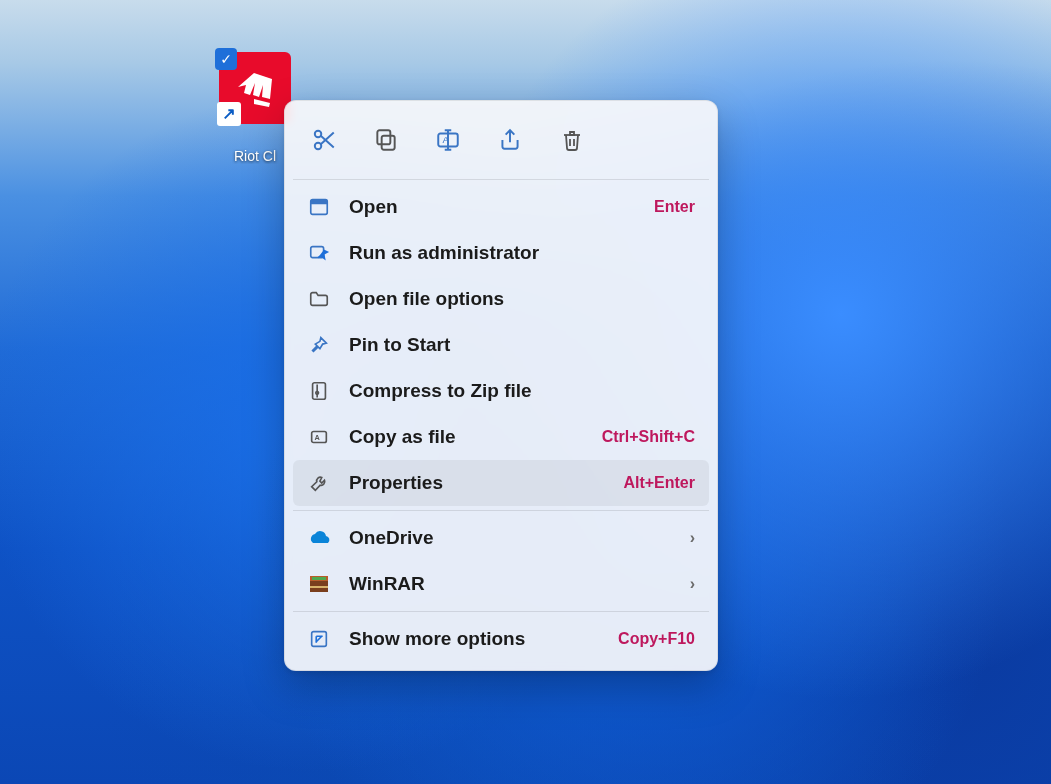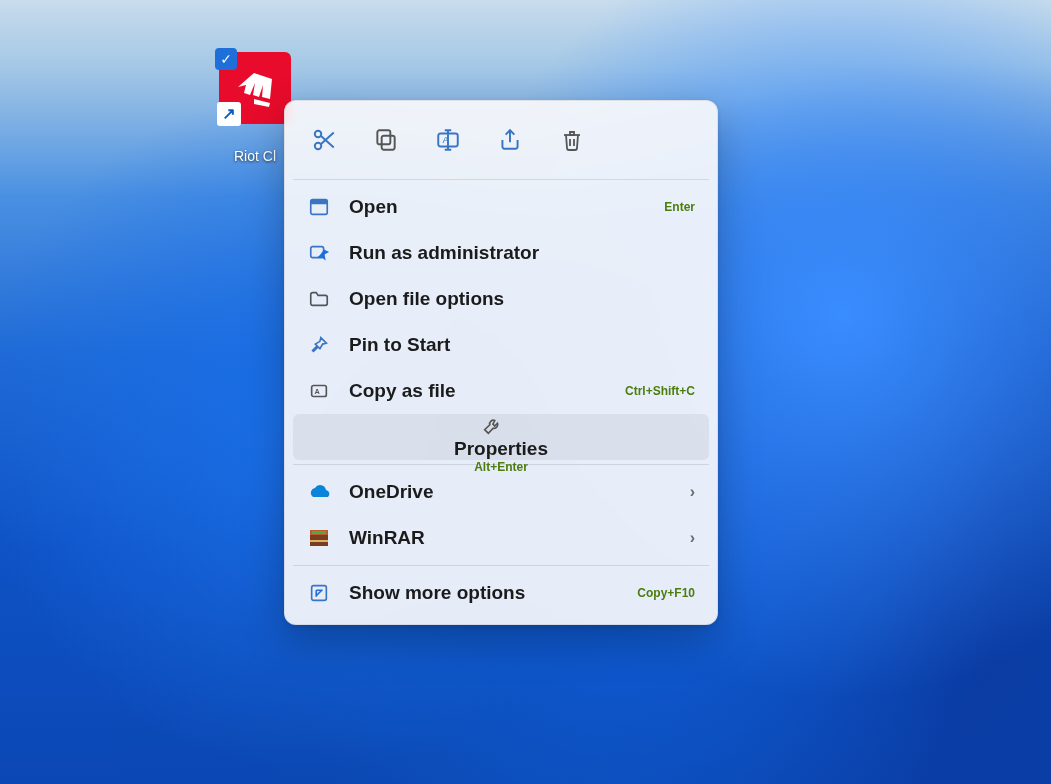--- a/index.html
+++ b/index.html
@@ -123,36 +123,35 @@
     align-items: center;
     height: 46px;
     padding: 0 14px;
     border-radius: 6px;
     color: #1b1b1b;
     font-size: 19px;
     font-weight: bold;
   }
   .menu-item.hover {
     background: rgba(0,0,0,0.055);
-    flex-direction: column;
   }
   .mi-icon {
     width: 24px;
     height: 24px;
     margin-right: 18px;
     display: flex;
     align-items: center;
     justify-content: center;
     color: #3a75c4;
     flex-shrink: 0;
   }
   .mi-label { flex: 1; }
   .mi-short {
-    color: #4d7c0f;
-    font-size: 12px;
+    color: #be185d;
+    font-size: 16px;
   }
   .mi-chev {
     color: #6a6a6a;
     font-size: 16px;
   }
 
   
   svg { display: block; }
 </style>
 </head>
@@ -250,20 +249,30 @@
     <div class="menu-item">
       <span class="mi-icon">
         <svg width="22" height="22" viewBox="0 0 24 24" fill="none" stroke="currentColor" stroke-width="1.8">
             <path d="M14 4l6 6-4 1-3 5-2-2-5 5-1-1 5-5-2-2 5-3z"></path>
           </svg>
       </span>
       <span class="mi-label">Pin to Start</span>
     </div>
 
 
+    <div class="menu-item">
+      <span class="mi-icon" style="color:#555">
+        <svg width="22" height="22" viewBox="0 0 24 24" fill="none" stroke="currentColor" stroke-width="1.8">
+            <rect x="5" y="3" width="14" height="18" rx="2"></rect>
+            <line x1="10" y1="5" x2="10" y2="19"></line>
+            <circle cx="10" cy="14" r="1.5"></circle>
+          </svg>
+      </span>
+      <span class="mi-label">Compress to Zip file</span>
+    </div>
 
     <div class="menu-item">
       <span class="mi-icon" style="color:#555">
         <svg width="22" height="22" viewBox="0 0 24 24" fill="none" stroke="currentColor" stroke-width="1.8">
             <rect x="4" y="6" width="16" height="12" rx="2"></rect>
             <text x="7" y="15" font-size="8" fill="currentColor" stroke="none">A</text>
           </svg>
       </span>
       <span class="mi-label">Copy as file</span>
       <span class="mi-short">Ctrl+Shift+C</span>

